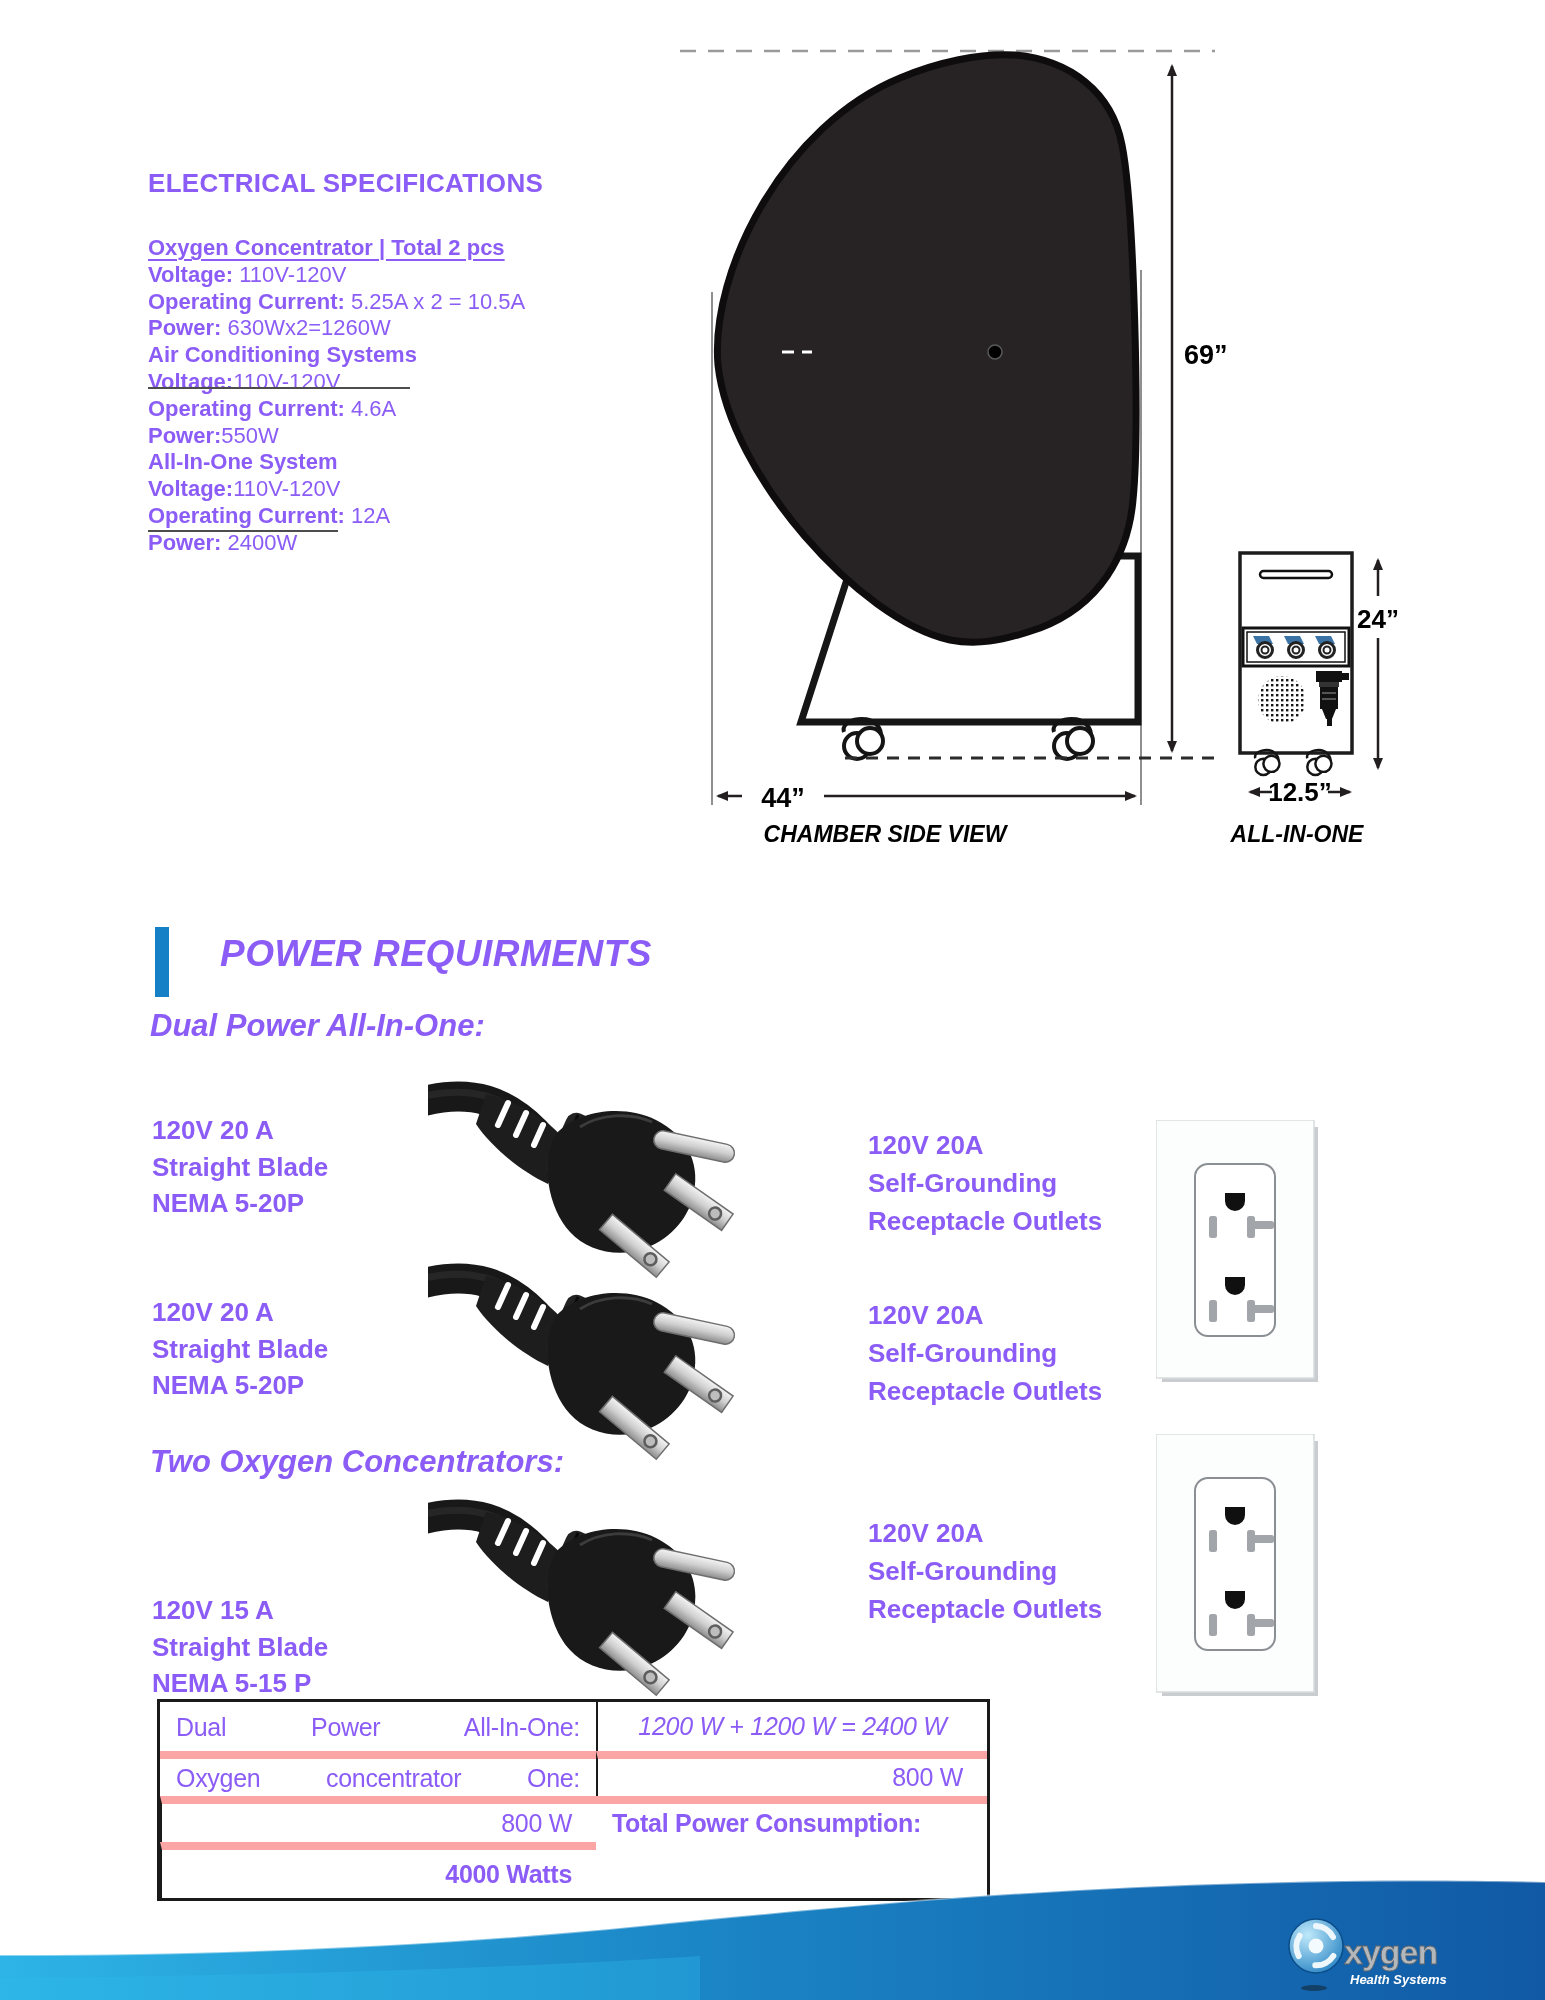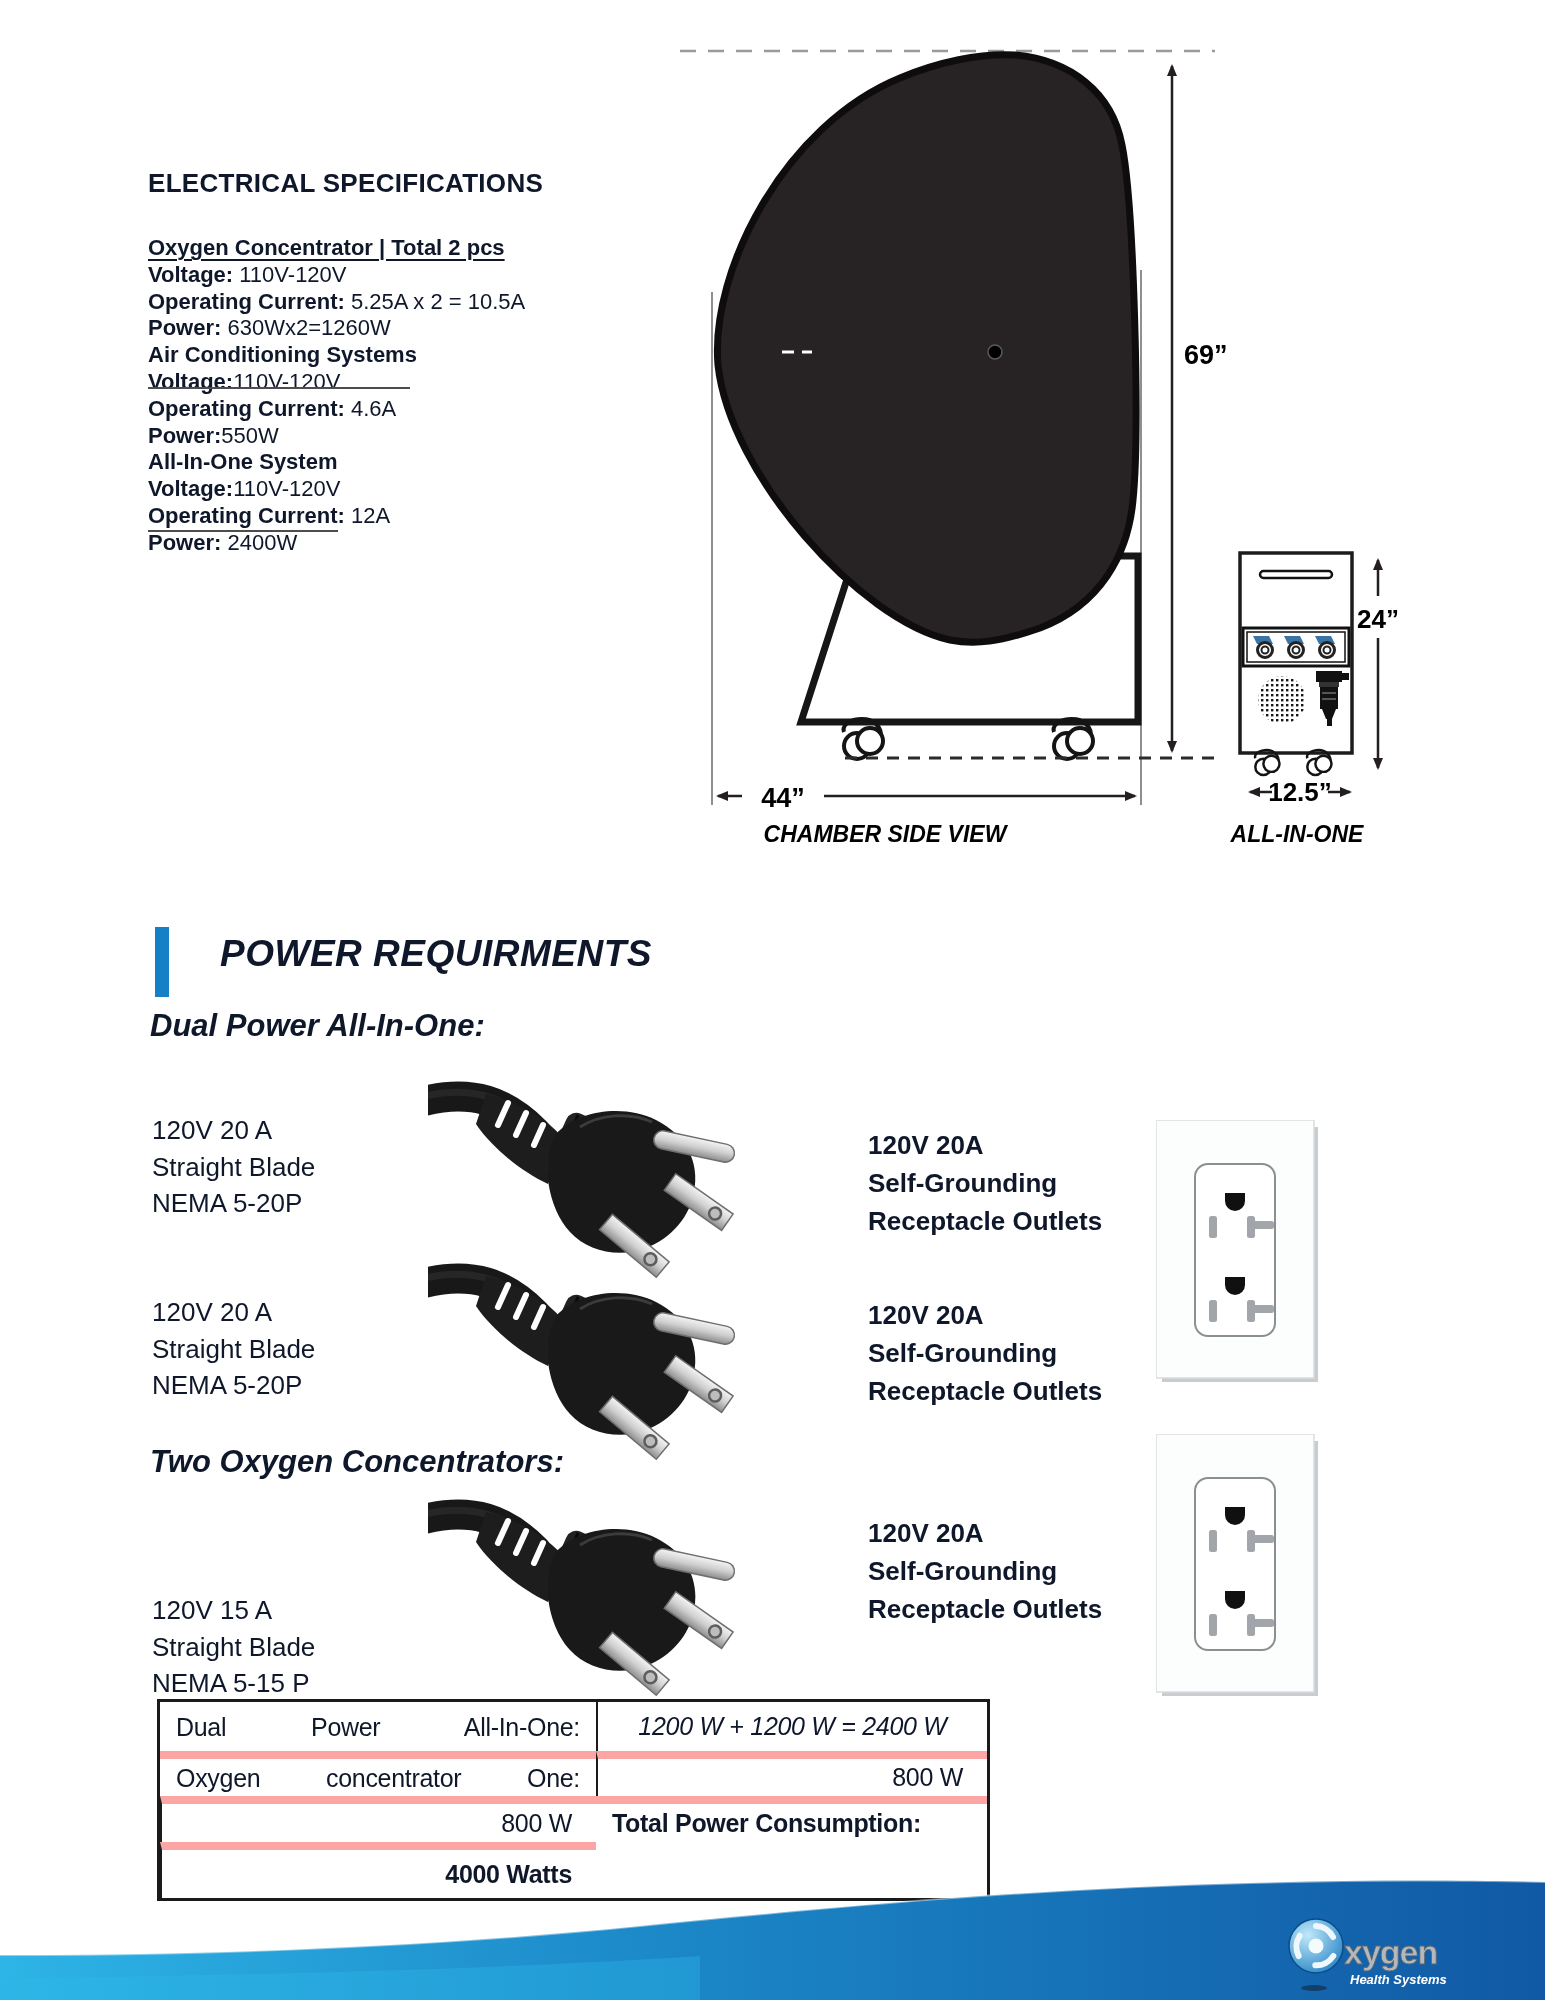--- a/index.html
+++ b/index.html
@@ -1,34 +1,34 @@
 <!DOCTYPE html>
 <html><head>
 <meta charset="utf-8">
 <style>
   html,body{margin:0;padding:0;background:#fff;}
   .page{position:relative;width:1545px;height:2000px;background:#fff;overflow:hidden;
-        font-family:"Liberation Sans",sans-serif;color:#0f172a;}
+        font-family:"Liberation Sans",sans-serif;color:#8b5cf6;}
   
   .spec{position:absolute;left:148px;top:168px;width:460px;}
   .spec-title{font-size:26px;font-weight:700;letter-spacing:.3px;margin:0 0 36px 0;}
   .spec-line{font-size:22px;line-height:26.8px;white-space:nowrap;}
   .spec-line b{font-weight:700;}
   .u{text-decoration:underline;text-decoration-thickness:1.5px;text-underline-offset:4px;}
   .rule{position:absolute;background:#4d4d4d;height:1.6px;}
   .rule1{left:0;top:219px;width:262px;}
   .rule2{left:0;top:362px;width:190px;}
   
   .diagram{position:absolute;left:560px;top:30px;}
   
   .accent-bar{position:absolute;left:155px;top:927px;width:14px;height:70px;}
   .pr-title{position:absolute;left:220px;top:933px;font-size:37px;font-weight:700;font-style:italic;letter-spacing:.5px;}
   .pr-sub{position:absolute;left:150px;font-size:31px;font-weight:700;font-style:italic;}
   .sub1{top:1008px;} .sub2{top:1444px;}
-  .plug-label{position:absolute;left:152px;font-size:26px;font-weight:400;line-height:36.5px;}
+  .plug-label{position:absolute;left:152px;font-size:26px;font-weight:700;line-height:36.5px;}
   .outlet-label{position:absolute;left:868px;font-size:26px;font-weight:700;line-height:38px;}
   .pl1{top:1112px;} .pl2{top:1294px;} .pl3{top:1592px;}
   .ol1{top:1126px;} .ol2{top:1296px;} .ol3{top:1514px;}
   .plug-svg{position:absolute;left:428px;width:315px;height:230px;}
   .ps1{top:1076px;} .ps2{top:1258px;} .ps3{top:1494px;}
   .outlet-svg{position:absolute;left:1156px;width:170px;height:266px;}
   .os1{top:1120px;} .os2{top:1434px;}
   
   .ptable{position:absolute;left:157px;top:1699px;width:833px;box-sizing:border-box;
           border:3px solid #1a1a1a;display:grid;grid-template-columns:436px 1fr;

